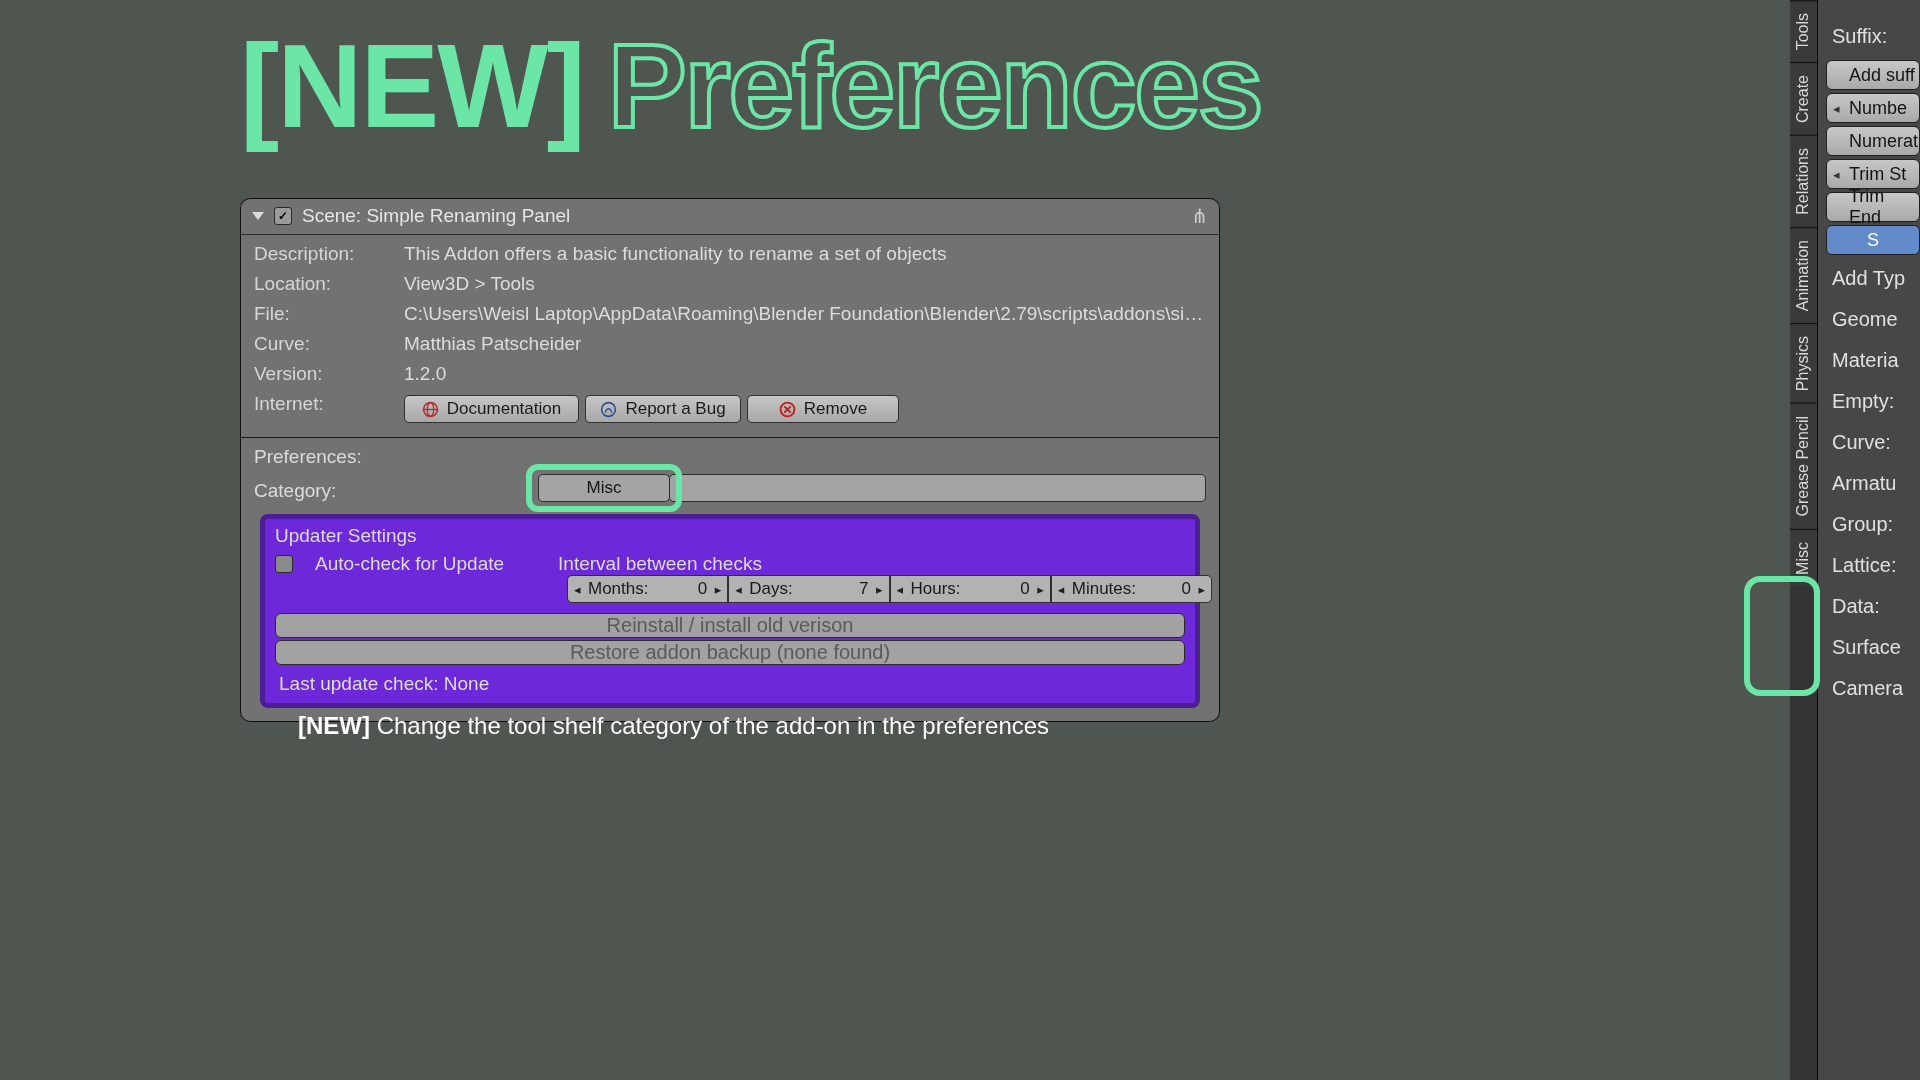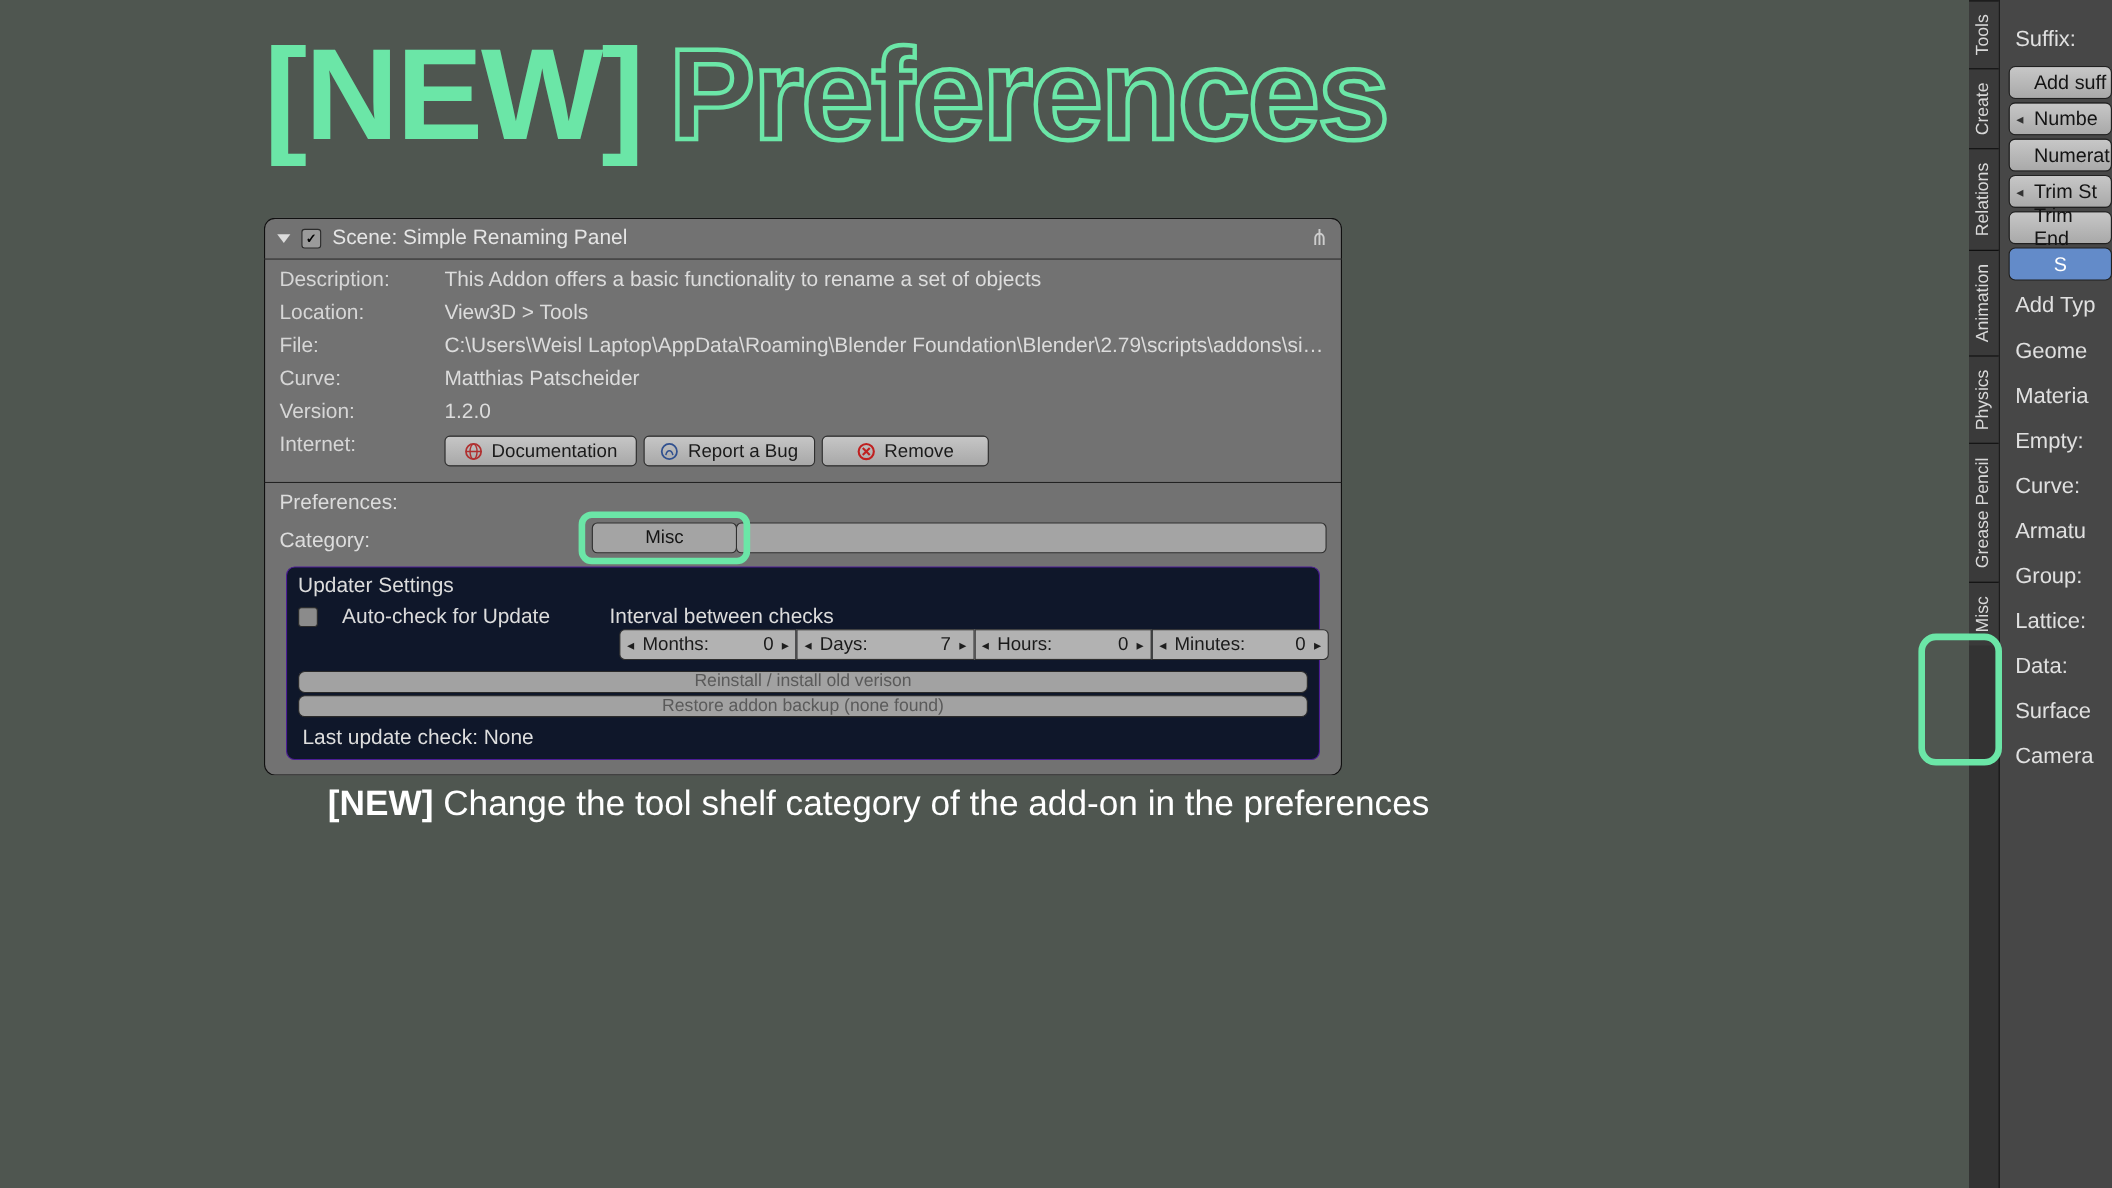--- a/index.html
+++ b/index.html
@@ -31,39 +31,39 @@
 
   .prefs-body { border-top:1px solid #1a1a1a; border-radius:0 0 10px 10px;}
   .prefs-inner { padding:8px 14px; }
   .cat-row { display:flex; align-items:flex-end; margin-top:6px; margin-bottom:12px;}
   .cat-row .label{ width:284px; }
   .cat-input-wrap{ position:relative; }
   .cat-highlight{ position:absolute; inset:-10px -12px; border:6px solid #6be6a7; border-radius:12px; pointer-events:none;}
   .cat-input{ width:132px; height:28px; background:#a4a4a4; border:1px solid #303030; border-radius:5px; text-align:center; font-size:17px; color:#141414 }
   .cat-bar{ flex:1; height:28px; background:#a4a4a4; border:1px solid #303030; border-radius:5px; margin-left:-1px;}
 
-  .updater { border:1px solid #4c1d95; border-radius:8px; margin:0 6px 6px; padding:6px 10px; background:#0f172a;}
+  .updater { border:5px solid #4c1d95; border-radius:8px; margin:0 6px 6px; padding:6px 10px; background:#6d28d9;}
   .updater .h { margin-bottom:6px; }
   .auto-row{ display:flex; align-items:center; gap:12px;text-align:center; }
   .chk.off{ background:#8b8b8b;}
   .spinner{ position:relative; height:28px; flex:1; background:#b2b2b2; border:1px solid #303030; display:flex; align-items:center; justify-content:space-between; padding:0 20px; color:#1a1a1a; font-size:17px;}
   .spinner:first-of-type{ border-radius:5px 0 0 5px;}
   .spinner:last-of-type{ border-radius:0 5px 5px 0;}
   .spinner .lt,.spinner .rt{ position:absolute; top:50%; transform:translateY(-50%); color:#1e1e1e; font-size:13px;}
   .spinner .lt{left:6px;} .spinner .rt{right:6px;}
   .spinners{ display:flex; width:645px; margin-left:292px;}
 
   .big-btns{ display:flex; gap:10px; margin-top:10px;}
   .big-btn{ flex:1; background:linear-gradient(#c2c2c2,#a2a2a2); border:1px solid #2a2a2a; border-radius:6px; color:#1a1a1a; font-size:17px; display:flex; align-items:center; justify-content:center; height:44px; cursor:pointer;}
   .stack{ flex:1; display:flex; flex-direction:column; gap:2px;}
-  .stack .big-btn{ height:22px; font-size:16px; background:#a2a2a2; color:#5a5a5a;}
+  .stack .big-btn{ height:22px; font-size:20px; background:#a2a2a2; color:#5a5a5a;}
   .last-check{ padding:8px 4px 2px; color:#dedede;}
 
   
-  .caption{ position:absolute; left:298px; top:712px; font-size:32px; color:#ffffff; font-weight:300;}
+  .caption{ position:absolute; left:298px; top:712px; font-size:24px; color:#ffffff; font-weight:300;}
   .caption .tag{ font-weight:700;}
 
   
   .side{ position:absolute; right:0; top:0; height:100%; width:130px; background:#444444; display:flex; }
   .tabcol{ width:28px; background:#333333; display:flex; flex-direction:column; border-right:1px solid #0a0a0a;}
   .vt{ writing-mode:vertical-rl; transform:rotate(180deg); font-size:16px; color:#d8d8d8; padding:12px 4px; border-bottom:1px solid #101010; background:#3a3a3a; text-align:center; cursor:pointer;}
   .vt.misc-on{ position:relative;}
   .side-highlight{ position:absolute; right:100px; top:576px; width:76px; height:120px; border:6px solid #6be6a7; border-radius:16px; pointer-events:none;}
   .sidebody{ flex:1; background:#474747; padding-top:16px; overflow:hidden;}
   .sidebody .lbl{ color:#e0e0e0; font-size:20px; padding:9px 0 9px 14px; white-space:nowrap;}

